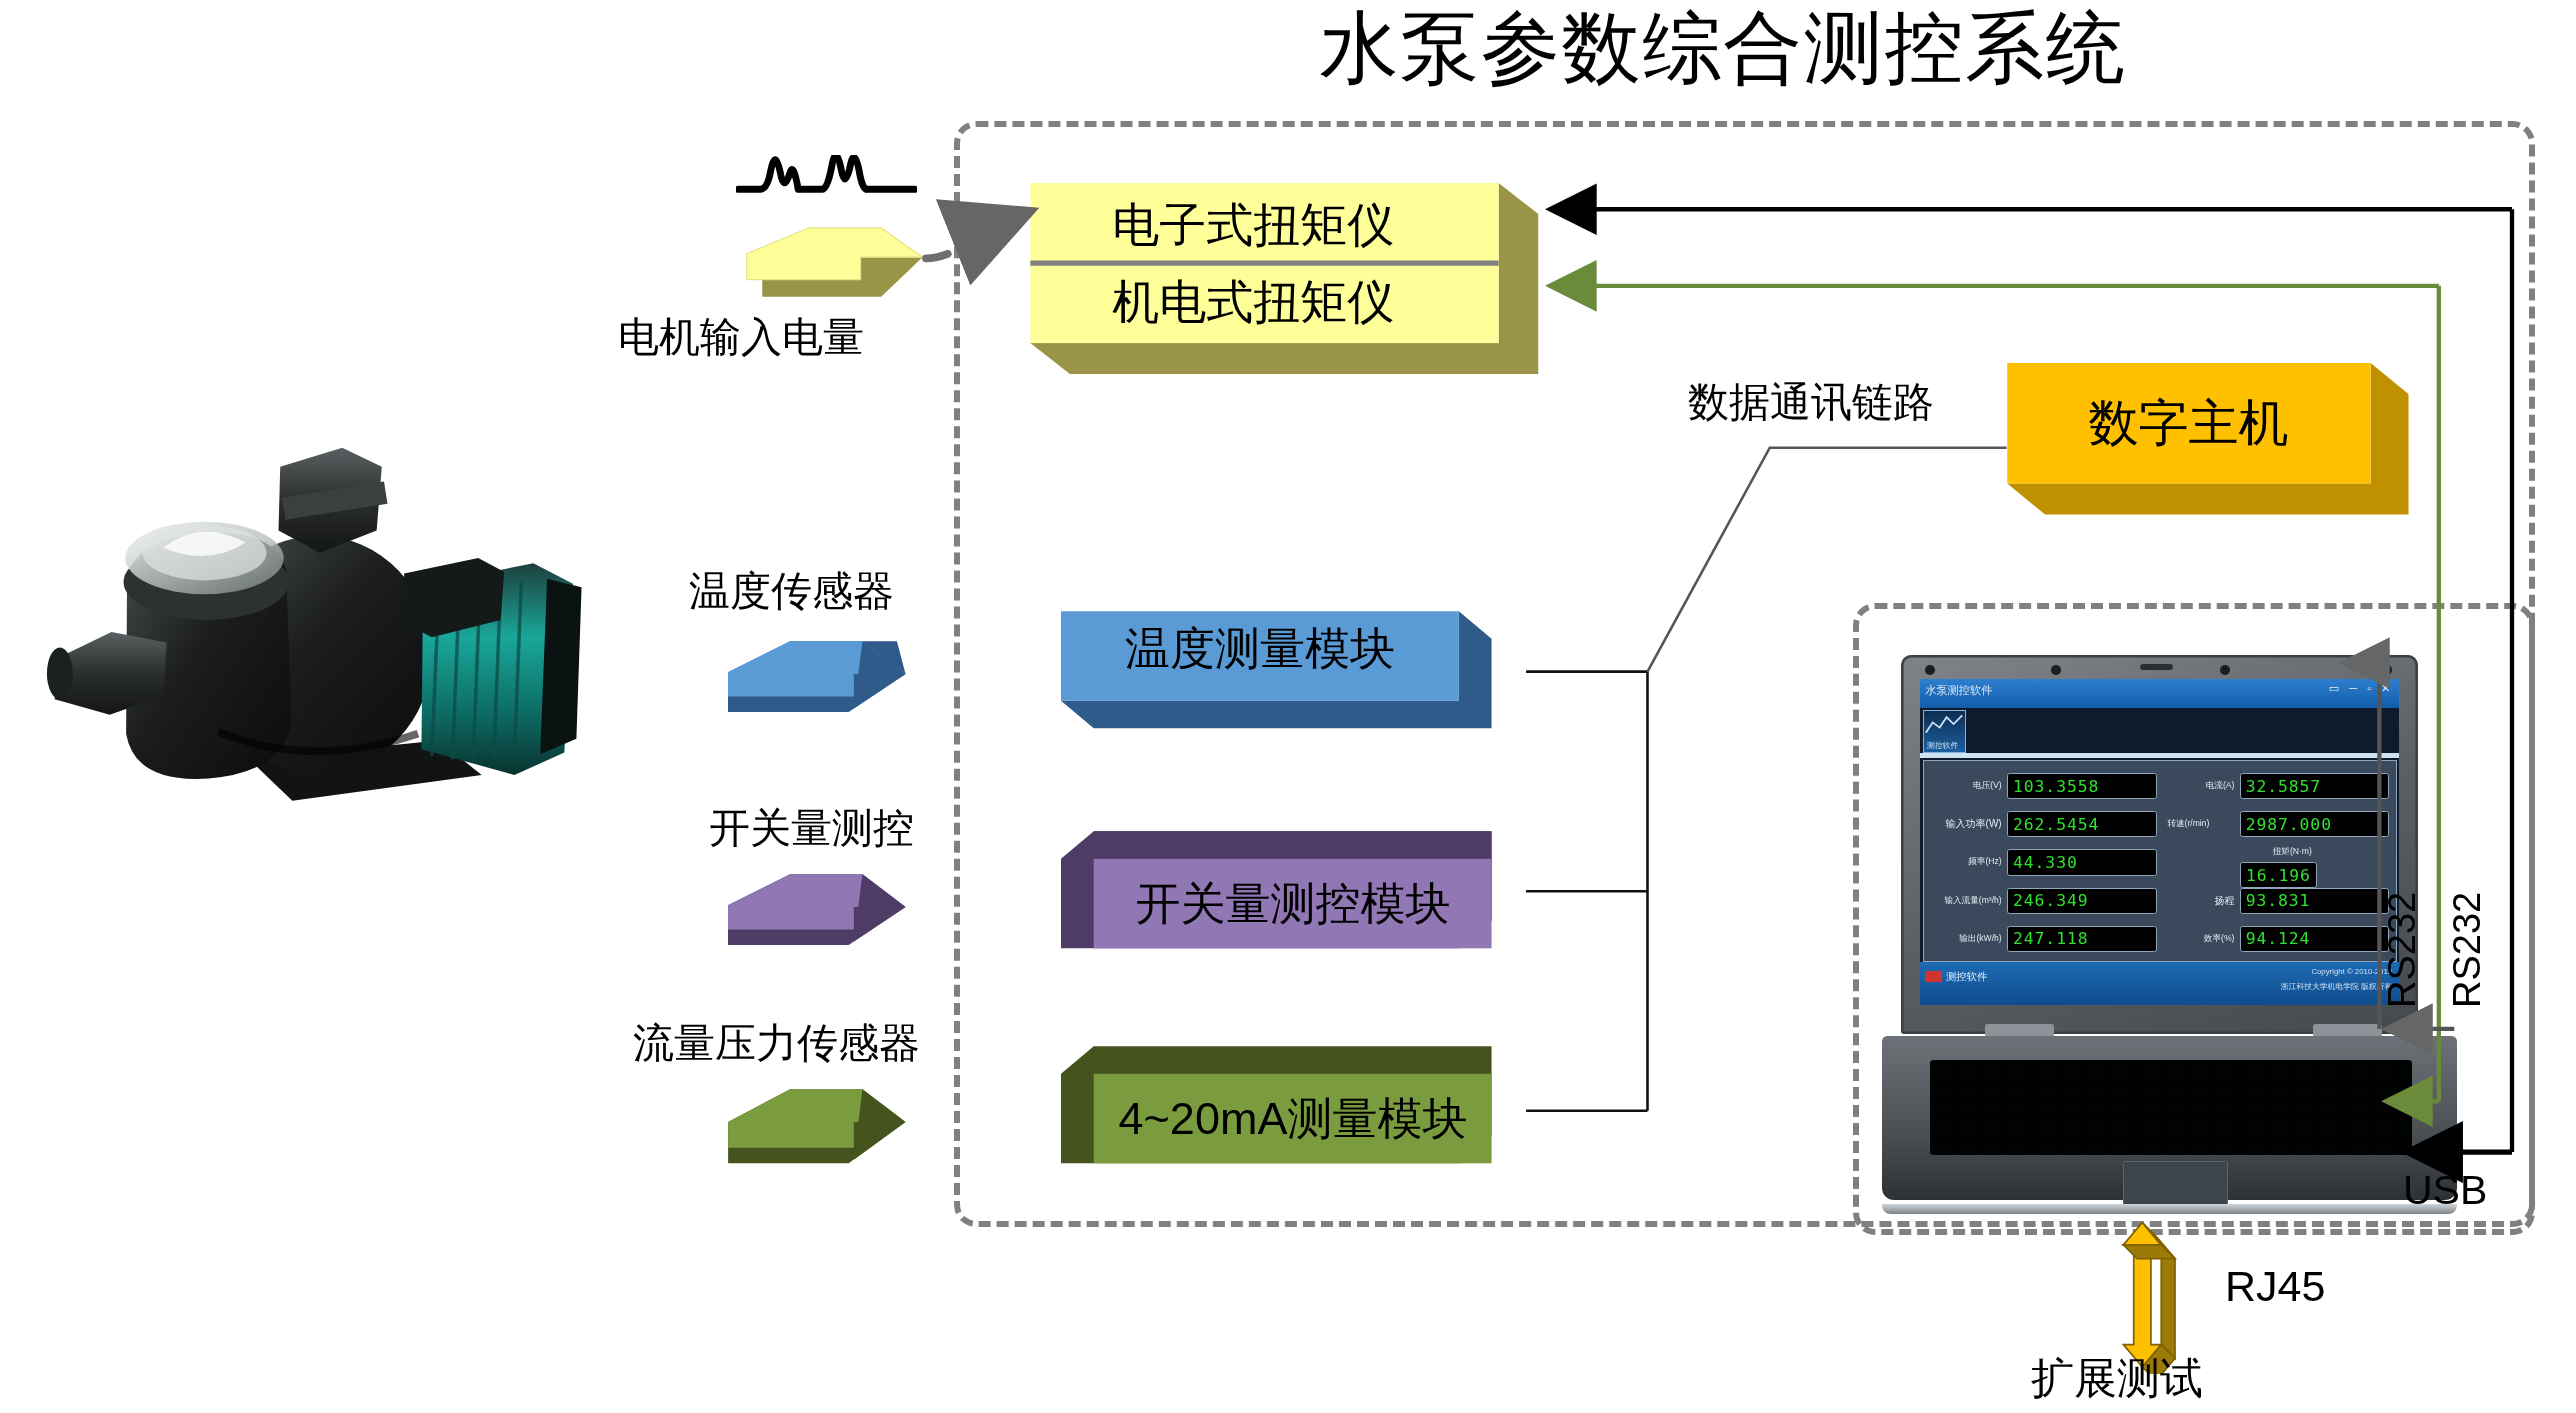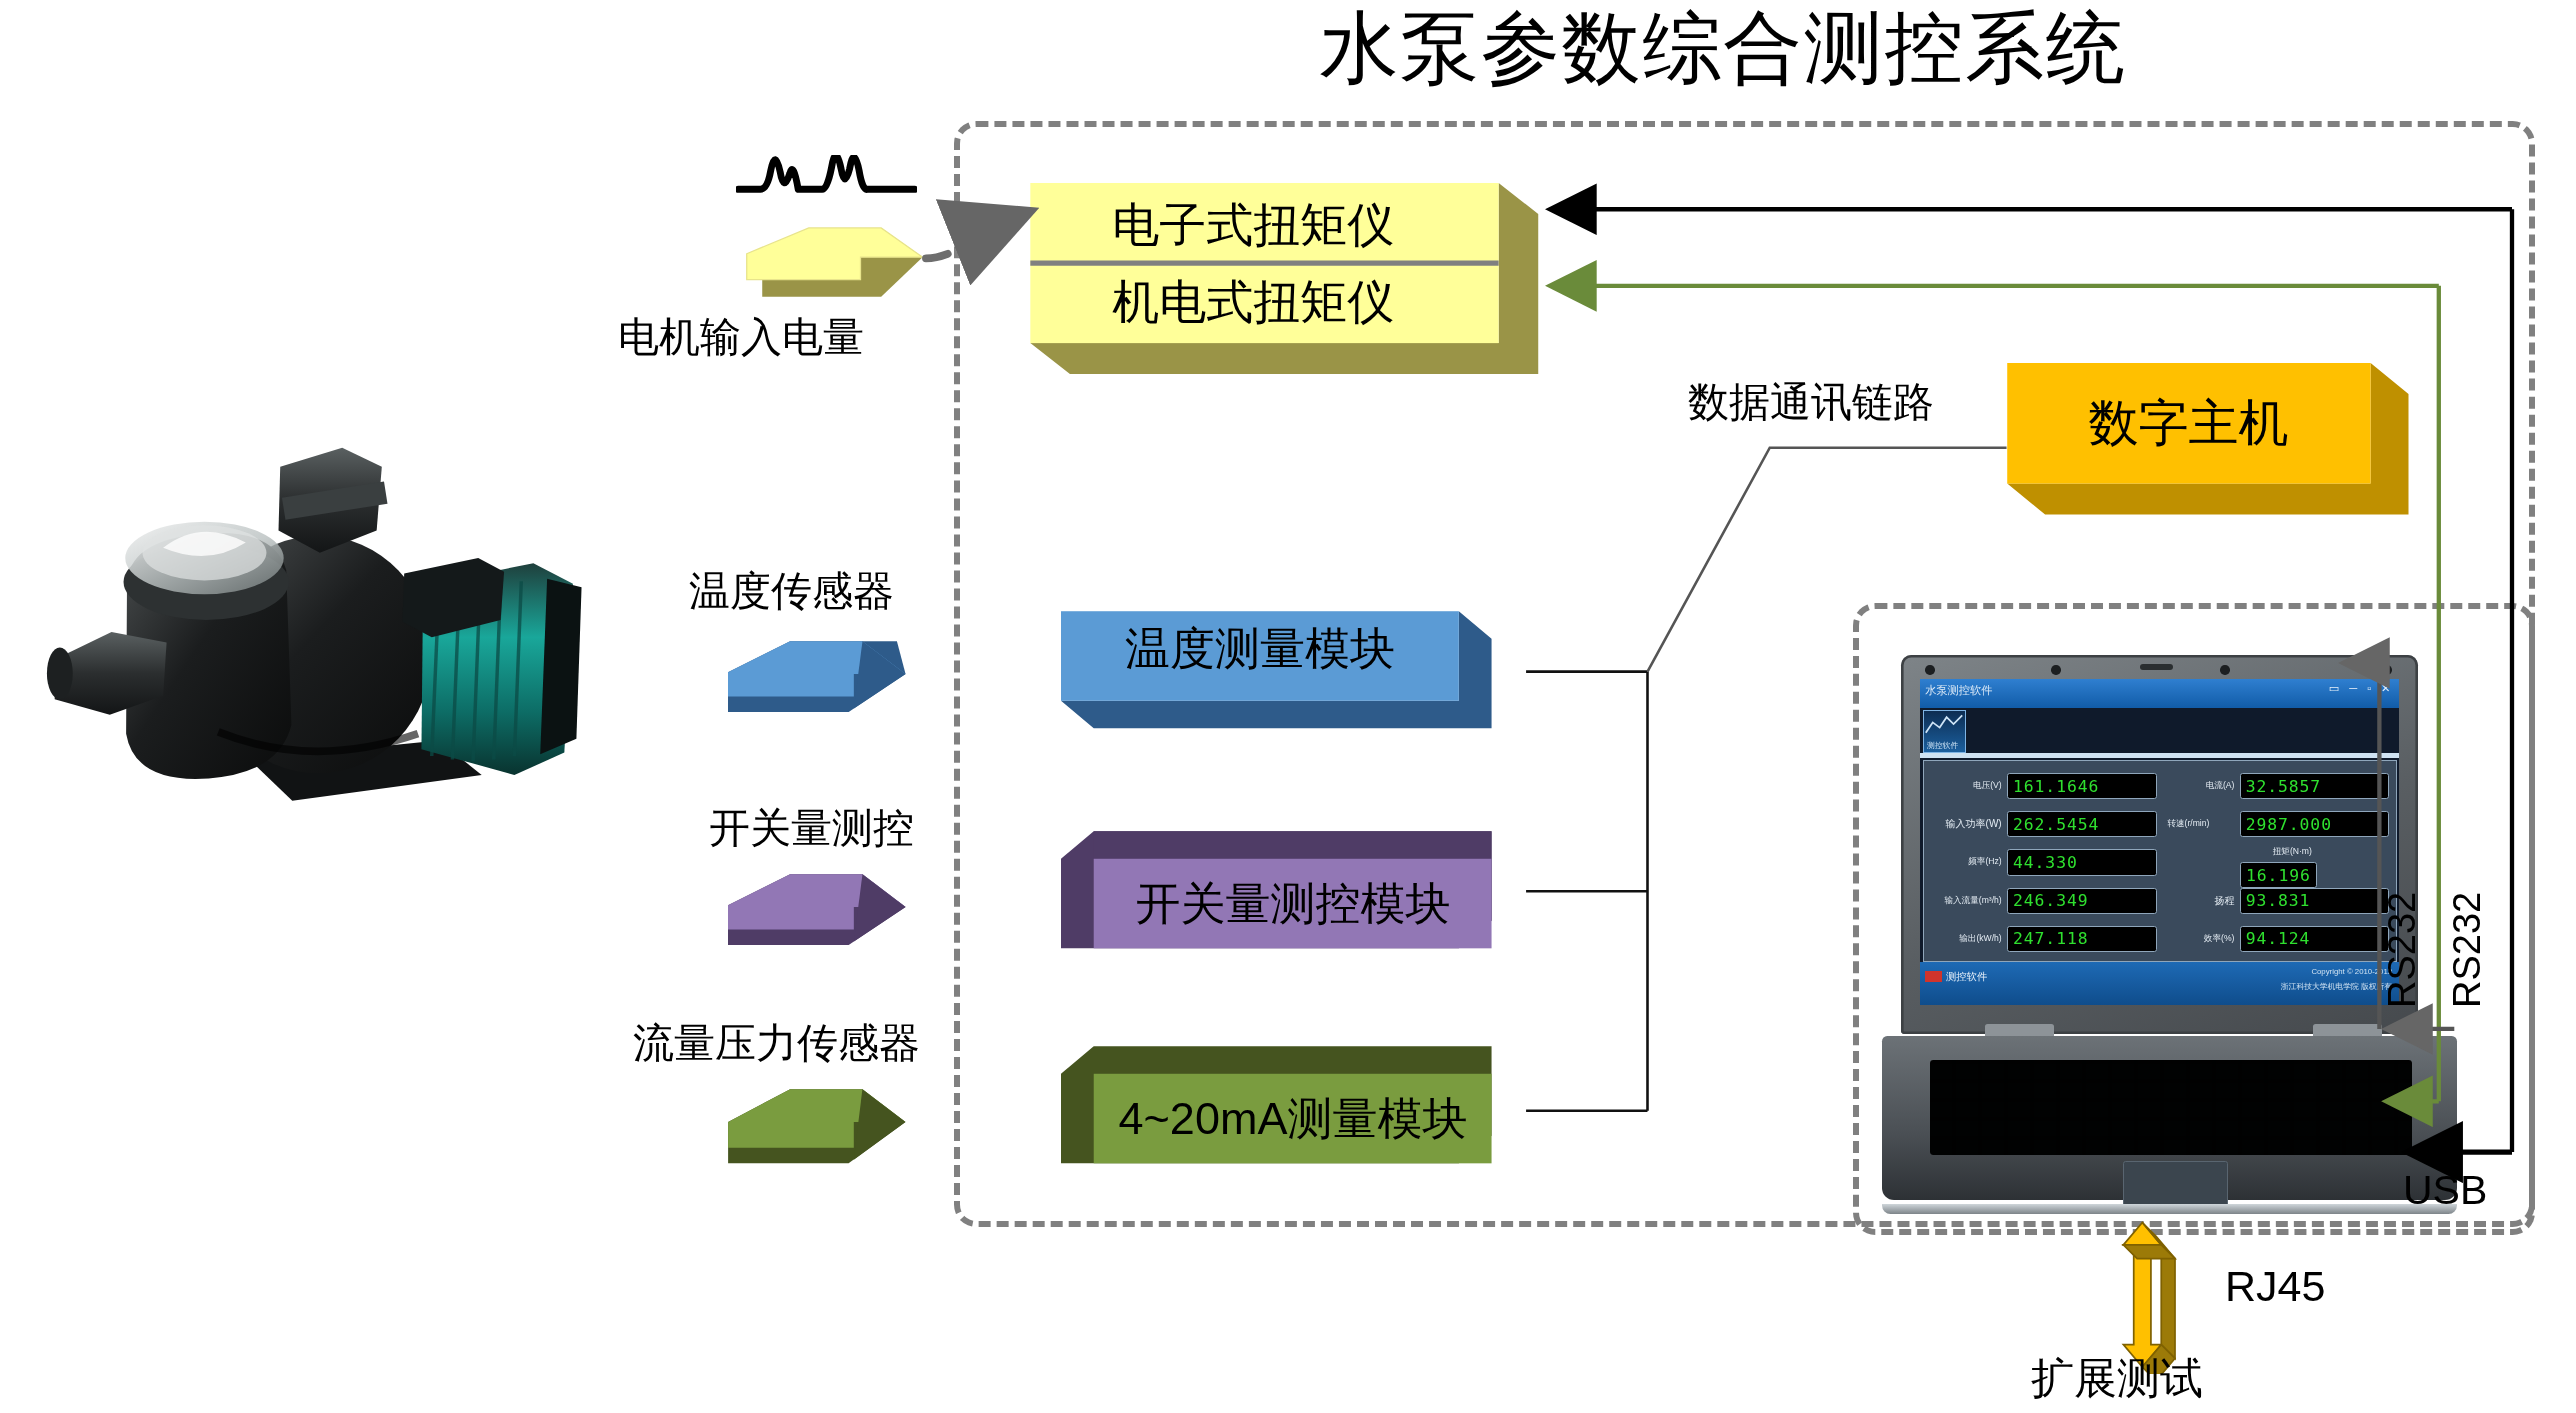--- a/index.html
+++ b/index.html
@@ -210,21 +210,21 @@
         <polyline points="2,24 10,12 18,18 26,6 34,14 44,4" stroke="#cfe4f6" stroke-width="2" fill="none"></polyline>
       </svg>
       <span class="abs" style="left:2.6px;bottom:0.9px;font-size:7.8px;color:#cfe4f6;">测控软件</span>
     </div>
     <div class="abs" style="left:0;top:74px;width:479px;height:5.2px;background:#cfe2f2;"></div>
 
     <div class="abs" style="left:3.4px;top:81px;width:472px;height:200px;background:#3a4a5c;border:0.9px solid #8fa6bb;">
       <div id="readouts-left" style="position:absolute;left:10.3px;top:8.6px;width:222px;">
           <div style="display: flex; align-items: center; gap: 5.2px; height: 33px; margin-bottom: 5.2px;">
             <span style="font-size: 8.6px; color: rgb(228, 236, 243); width: 67px; text-align: right; white-space: nowrap;">电压(V)</span>
-            <span style="flex: 1 1 0%; background: rgb(0, 0, 0); border: 0.9px solid rgb(143, 166, 187); border-radius: 2.6px; color: rgb(47, 224, 47); font-family: &quot;DejaVu Sans Mono&quot;, &quot;Liberation Mono&quot;, monospace; font-size: 16.4px; letter-spacing: 0.9px; padding: 2.6px 5.2px; text-align: left;">161.1646</span>
+            <span style="flex: 1 1 0%; background: rgb(0, 0, 0); border: 0.9px solid rgb(143, 166, 187); border-radius: 2.6px; color: rgb(47, 224, 47); font-family: &quot;DejaVu Sans Mono&quot;, &quot;Liberation Mono&quot;, monospace; font-size: 16.4px; letter-spacing: 0.9px; padding: 2.6px 5.2px; text-align: left;">103.3558</span>
           </div>
           <div style="display: flex; align-items: center; gap: 5.2px; height: 33px; margin-bottom: 5.2px;">
             <span style="font-size: 10px; color: rgb(228, 236, 243); width: 67px; text-align: right; white-space: nowrap;">输入功率(W)</span>
             <span style="flex: 1 1 0%; background: rgb(0, 0, 0); border: 0.9px solid rgb(143, 166, 187); border-radius: 2.6px; color: rgb(47, 224, 47); font-family: &quot;DejaVu Sans Mono&quot;, &quot;Liberation Mono&quot;, monospace; font-size: 16.4px; letter-spacing: 0.9px; padding: 2.6px 5.2px; text-align: left;">262.5454</span>
           </div>
           <div style="display: flex; align-items: center; gap: 5.2px; height: 33px; margin-bottom: 5.2px;">
             <span style="font-size: 8.6px; color: rgb(228, 236, 243); width: 67px; text-align: right; white-space: nowrap;">频率(Hz)</span>
             <span style="flex: 1 1 0%; background: rgb(0, 0, 0); border: 0.9px solid rgb(143, 166, 187); border-radius: 2.6px; color: rgb(47, 224, 47); font-family: &quot;DejaVu Sans Mono&quot;, &quot;Liberation Mono&quot;, monospace; font-size: 16.4px; letter-spacing: 0.9px; padding: 2.6px 5.2px; text-align: left;">44.330</span>
           </div>
           <div style="display: flex; align-items: center; gap: 5.2px; height: 33px; margin-bottom: 5.2px;">

